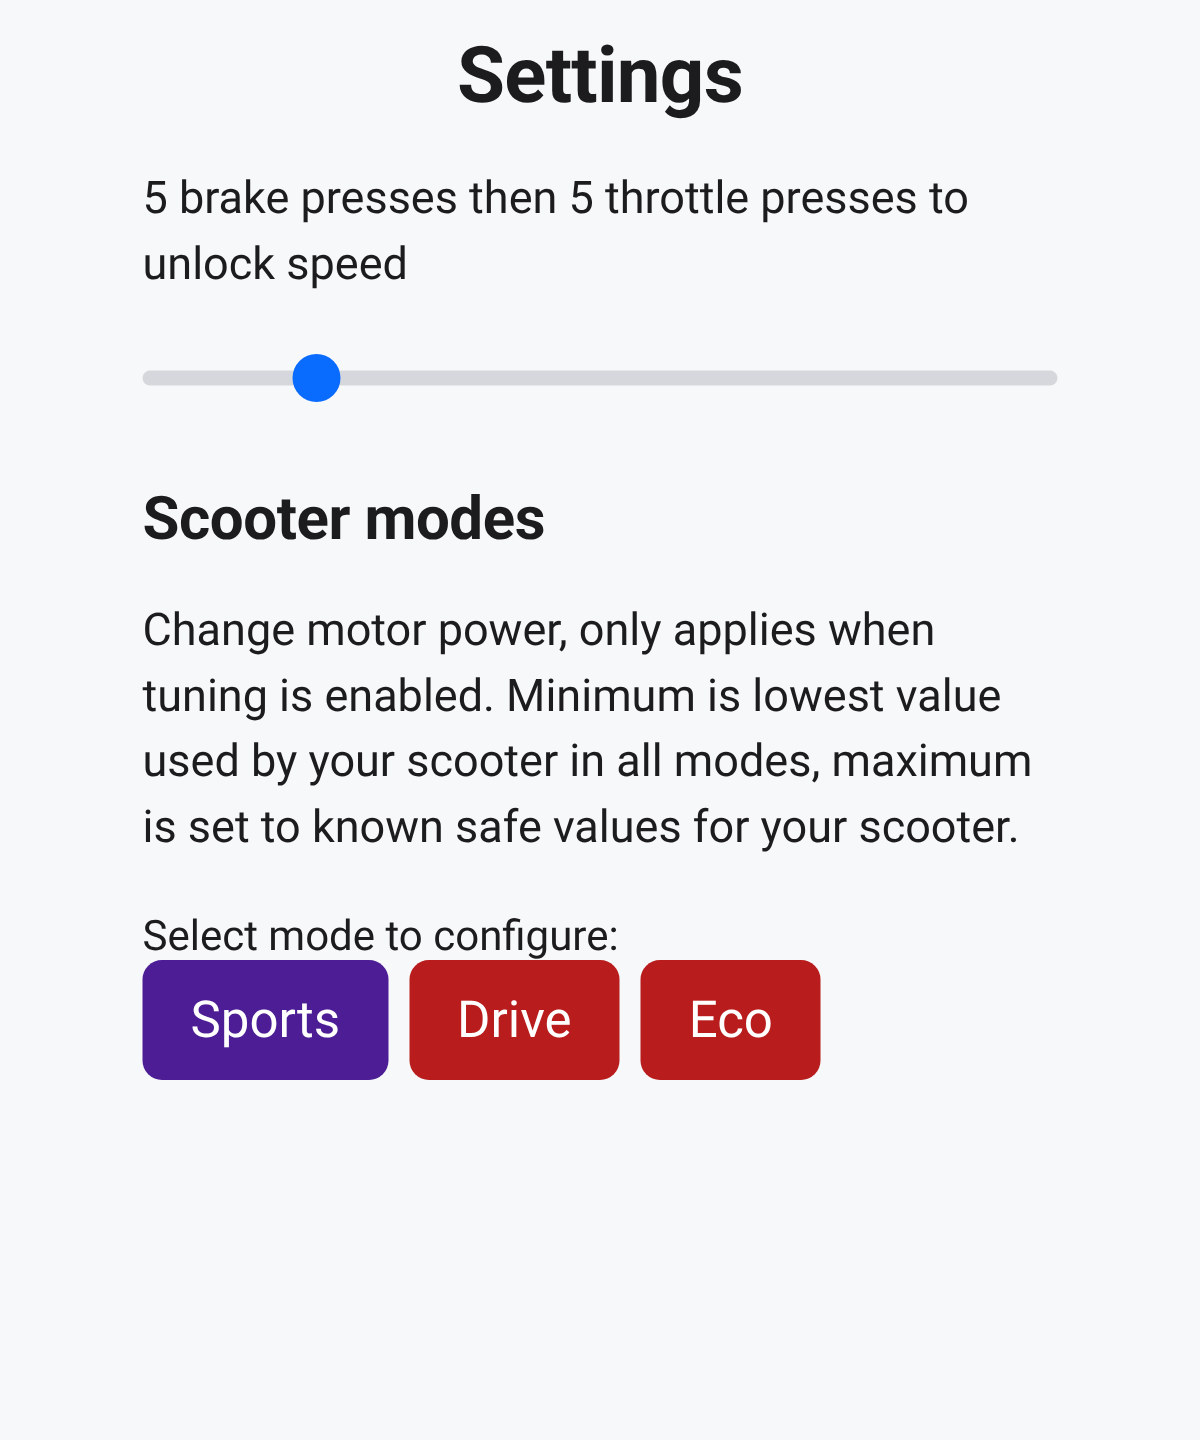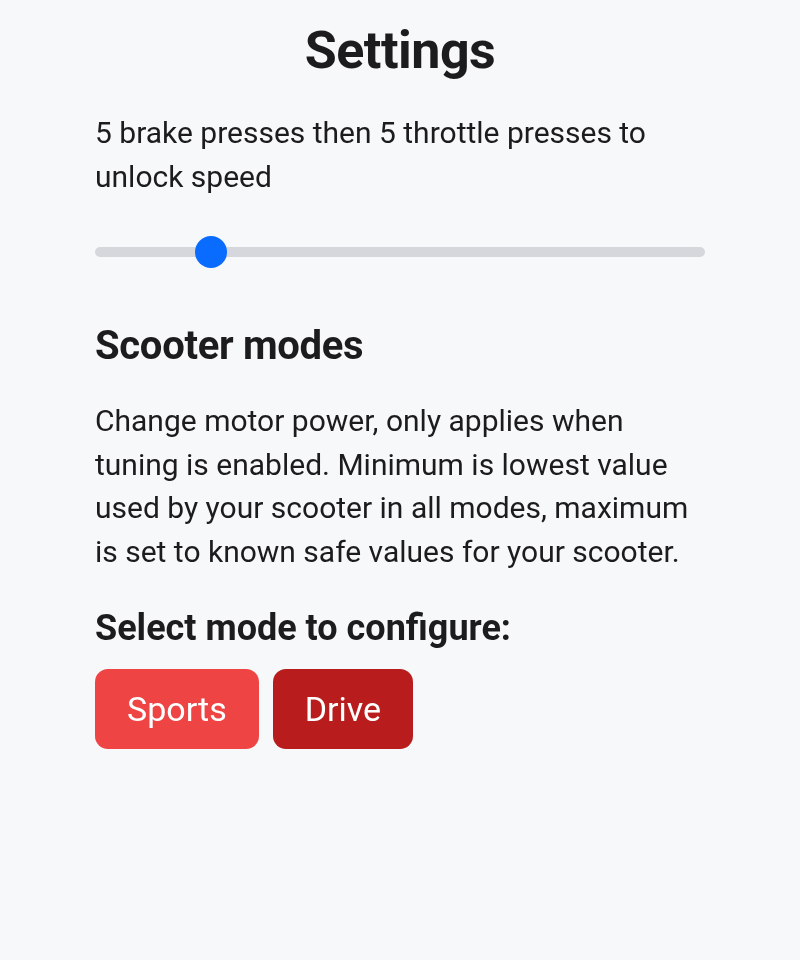--- a/index.html
+++ b/index.html
@@ -54,40 +54,39 @@
     .slider-thumb {
       position: absolute;
       width: 32px;
       height: 32px;
       background: #0a6cff;
       border-radius: 50%;
       top: 50%;
       transform: translate(-50%, -50%);
     }
     .mode-label {
-      font-size: 36px;
-      font-weight: 700;
-      margin-bottom: 20px;
+      font-size: 28px;
+      font-weight: 400;
     }
     .mode-buttons {
       display: flex;
       gap: 14px;
     }
     .mode-btn {
       border: none;
       border-radius: 13px;
       font-size: 34px;
       font-weight: 400;
       padding: 20px 32px;
       color: #ffffff;
       cursor: pointer;
       font-family: inherit;
     }
     .mode-btn.active {
-      background: #ef4444;
+      background: #4c1d95;
     }
     .mode-btn.inactive {
       background: #b91c1c;
     }
     .section {
       margin-bottom: 20px;
     }
   </style>
 </head>
 <body>
@@ -103,14 +102,15 @@
   </div>
 </div>
 
 <div class="section">
   <h2 class="section-title">Scooter modes</h2>
   <p class="section-desc">Change motor power, only applies when tuning is enabled. Minimum is lowest value used by your scooter in all modes, maximum is set to known safe values for your scooter.</p>
   <div class="mode-label">Select mode to configure:</div>
   <div class="mode-buttons">
     <button class="mode-btn active">Sports</button>
     <button class="mode-btn inactive">Drive</button>
+    <button class="mode-btn inactive">Eco</button>
   </div>
 </div>
 
 </body></html>

